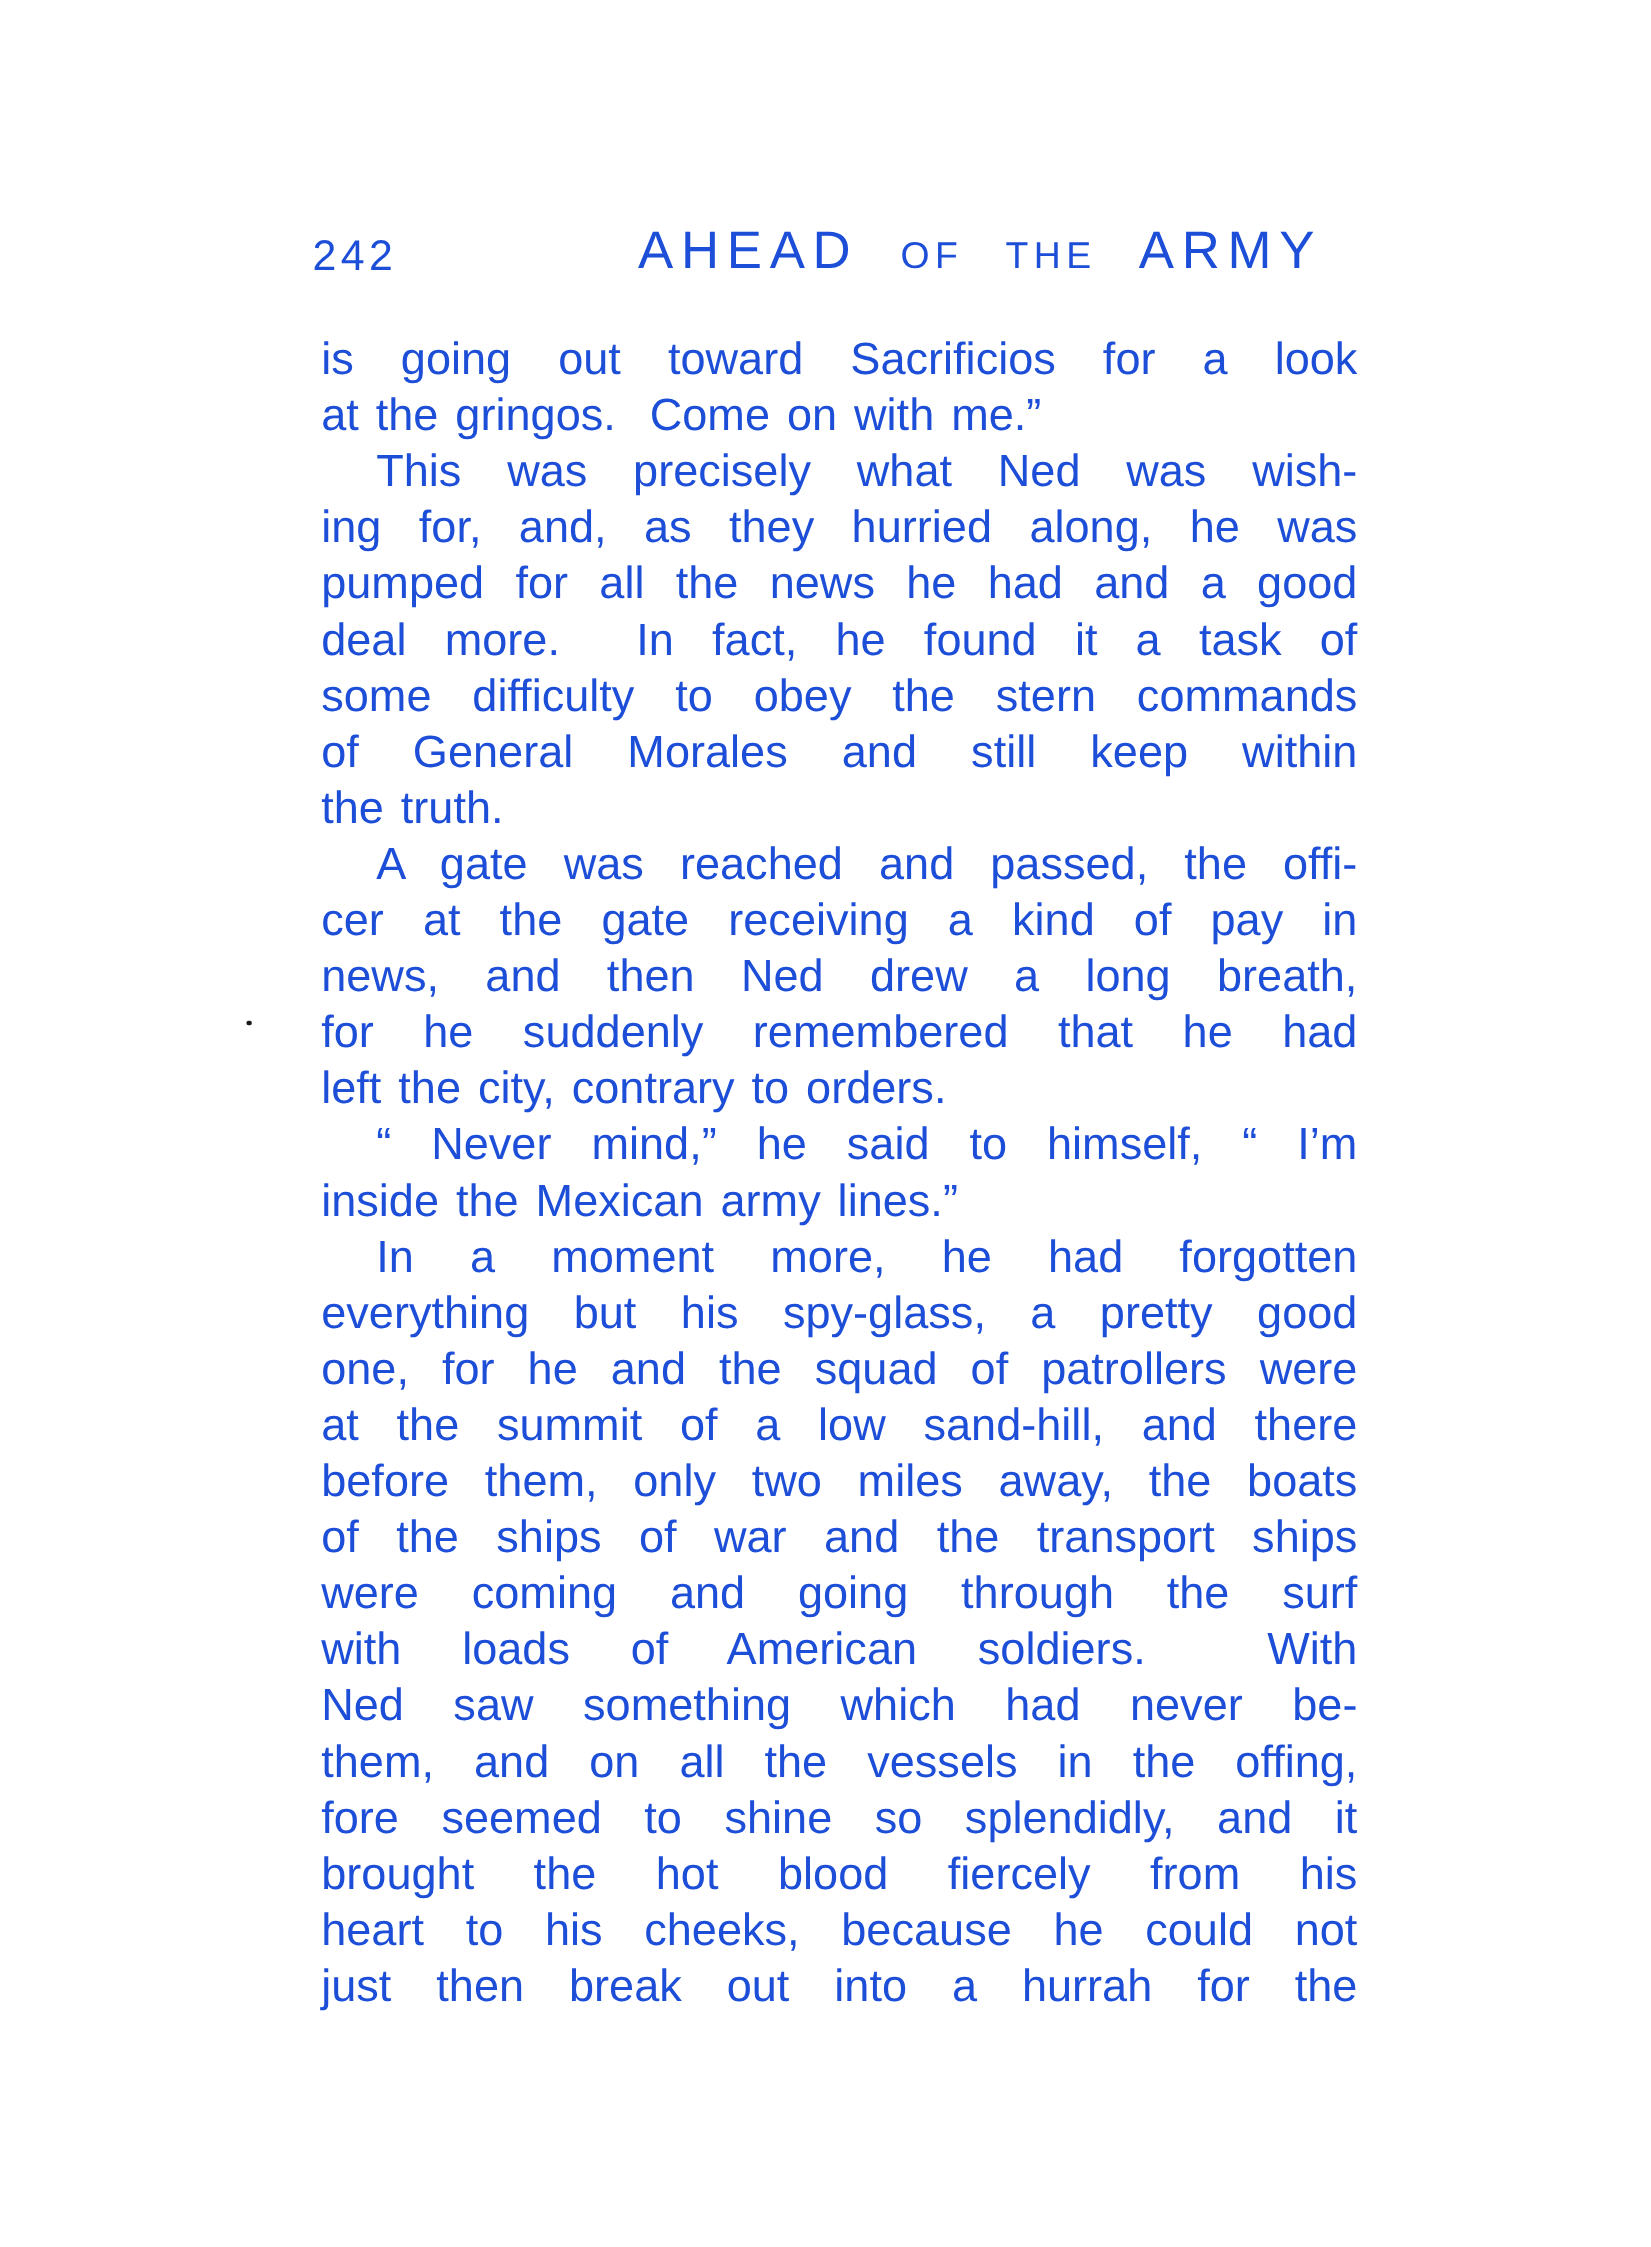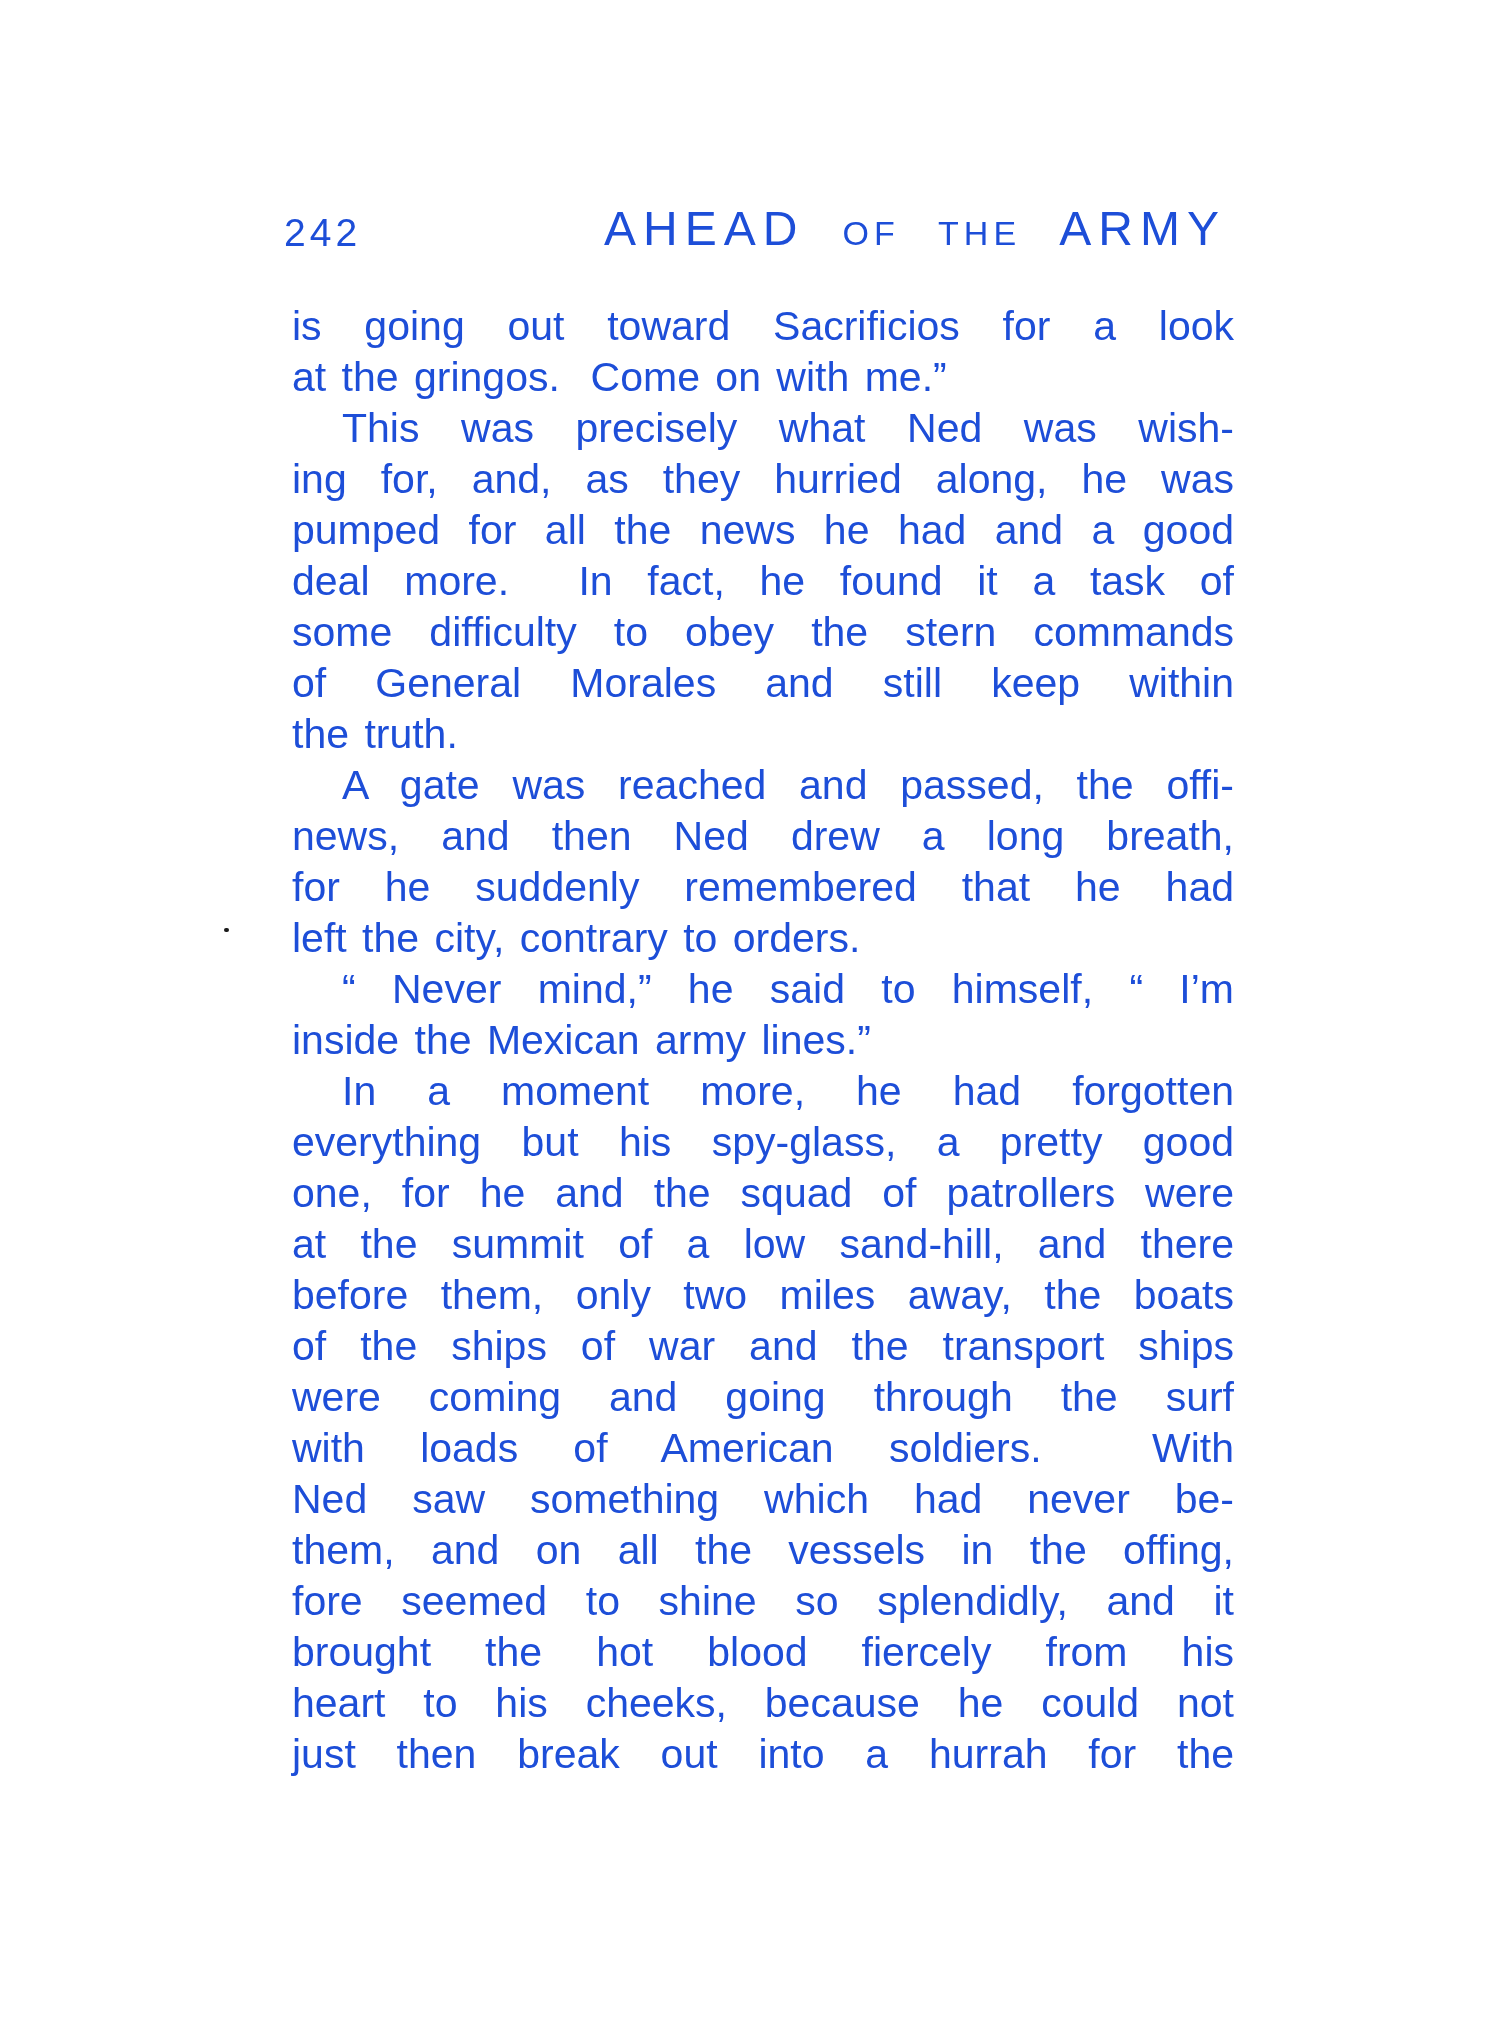--- a/index.html
+++ b/index.html
@@ -14,21 +14,21 @@
   }
   .page-number {
     position: absolute;
     left: 284px;
     top: 211px;
     font-size: 39px;
     letter-spacing: 4px;
   }
   .running-header {
     position: absolute;
-    left: 604px;
+    left: 580px;
     top: 201px;
     width: 622px;
     display: flex;
     justify-content: space-between;
     align-items: baseline;
     white-space: nowrap;
   }
   .running-header .hw-large {
     font-size: 48px;
     letter-spacing: 7px;
@@ -78,20 +78,21 @@
       <div class="line j">is going out toward Sacrificios for a look</div>
       <div class="line">at the gringos.&nbsp; Come on with me.”</div>
       <div class="line j ind">This was precisely what Ned was wish-</div>
       <div class="line j">ing for, and, as they hurried along, he was</div>
       <div class="line j">pumped for all the news he had and a good</div>
       <div class="line j">deal more.&nbsp; In fact, he found it a task of</div>
       <div class="line j">some difficulty to obey the stern commands</div>
       <div class="line j">of General Morales and still keep within</div>
       <div class="line">the truth.</div>
       <div class="line j ind">A gate was reached and passed, the offi-</div>
+      <div class="line j">cer at the gate receiving a kind of pay in</div>
       <div class="line j">news, and then Ned drew a long breath,</div>
       <div class="line j">for he suddenly remembered that he had</div>
       <div class="line">left the city, contrary to orders.</div>
       <div class="line j ind">“ Never mind,” he said to himself, “ I’m</div>
       <div class="line">inside the Mexican army lines.”</div>
       <div class="line j ind">In a moment more, he had forgotten</div>
       <div class="line j">everything but his spy-glass, a pretty good</div>
       <div class="line j">one, for he and the squad of patrollers were</div>
       <div class="line j">at the summit of a low sand-hill, and there</div>
       <div class="line j">before them, only two miles away, the boats</div>

